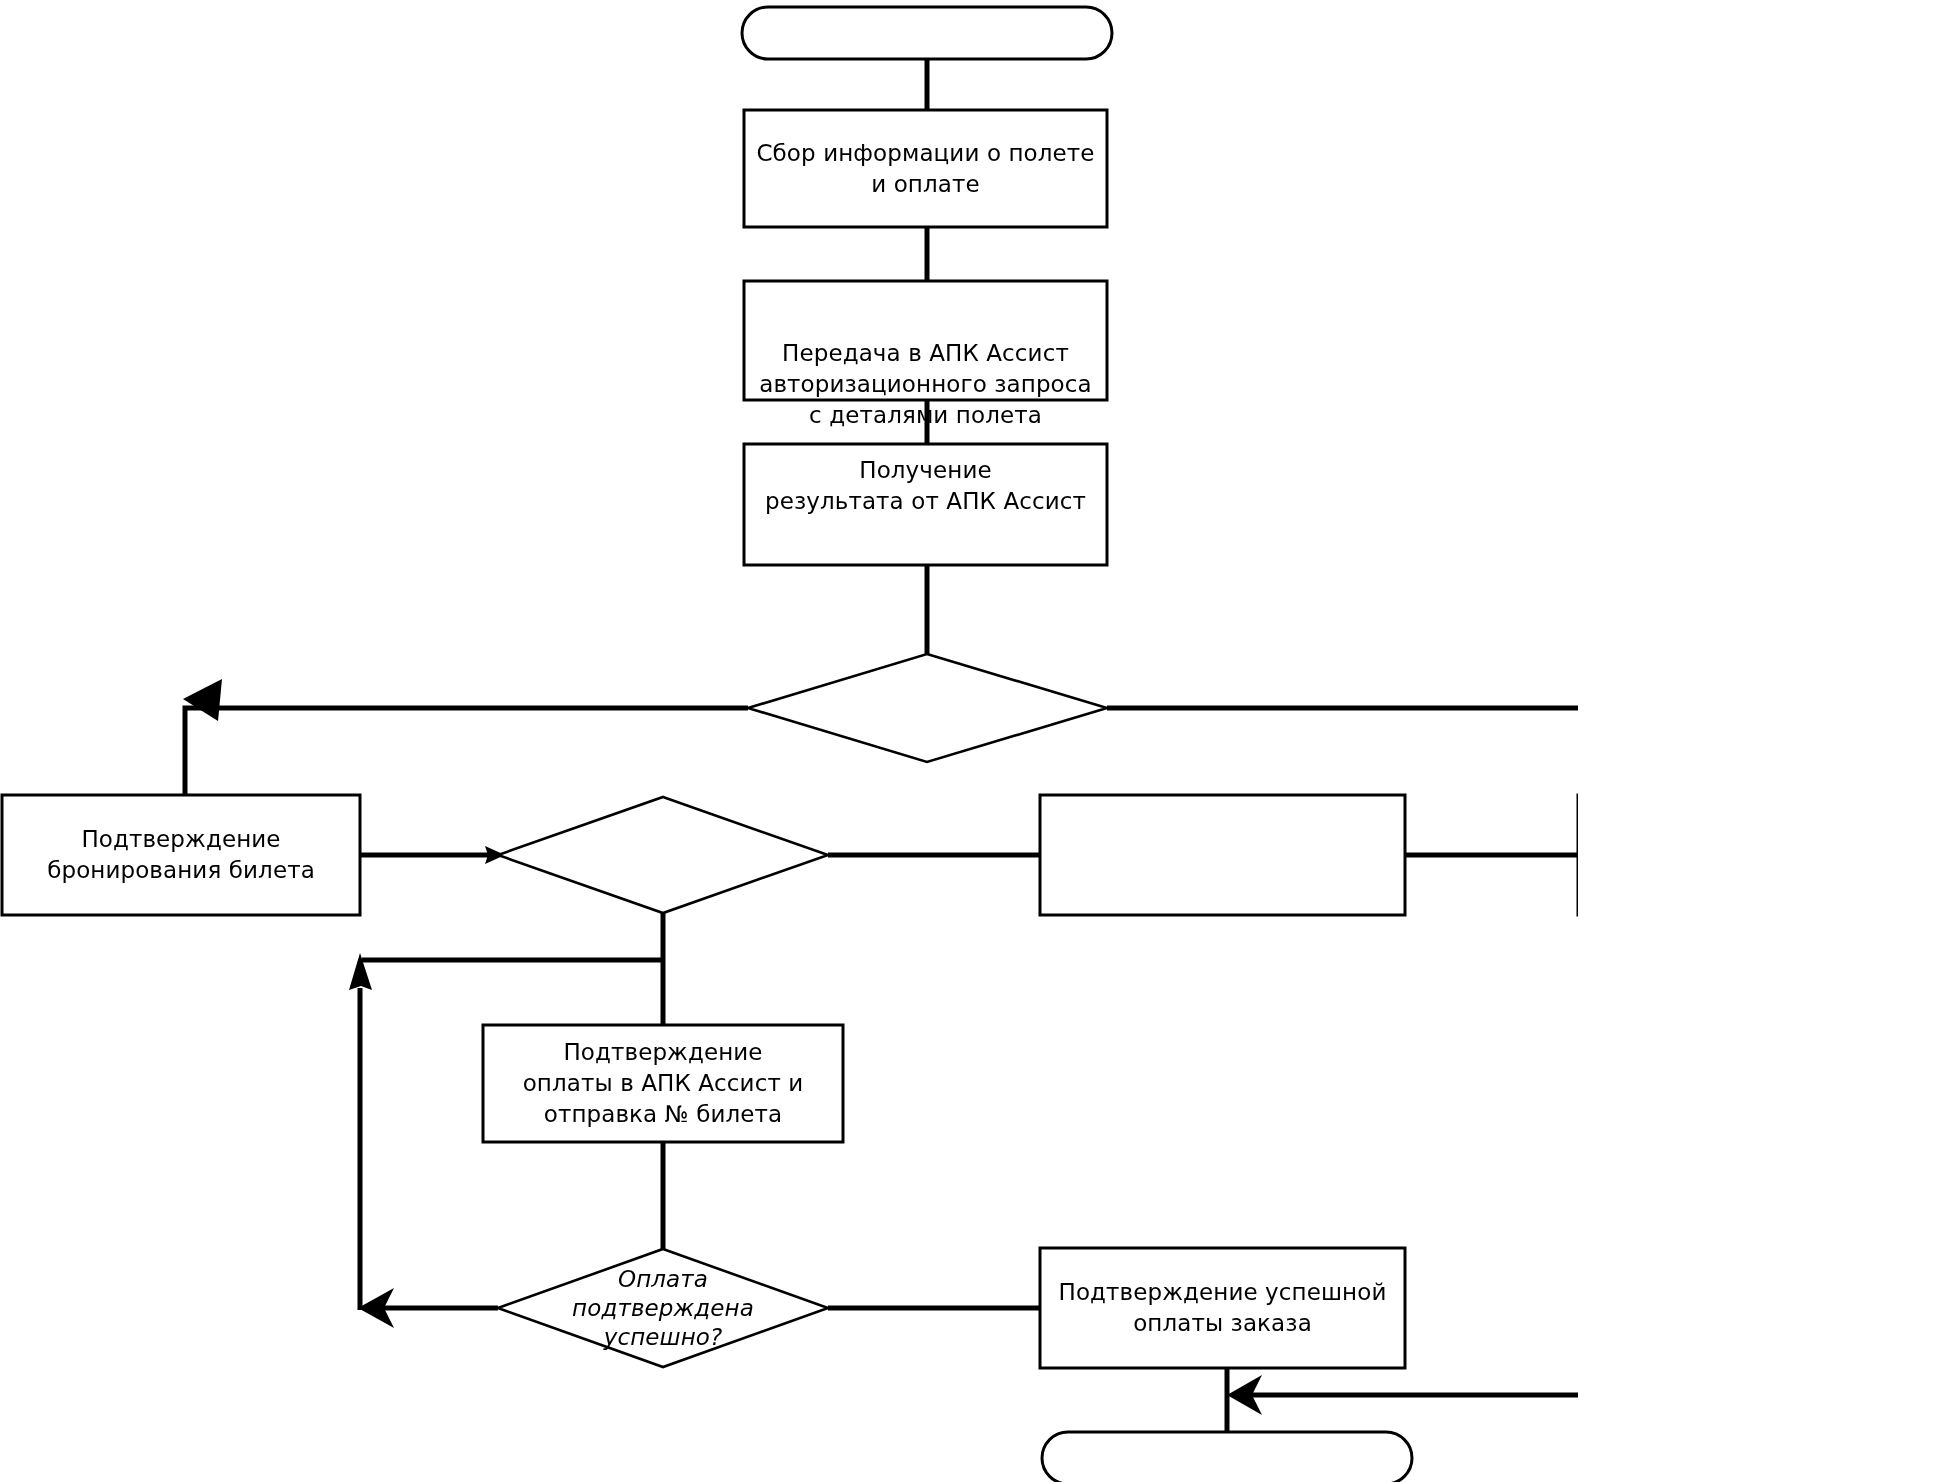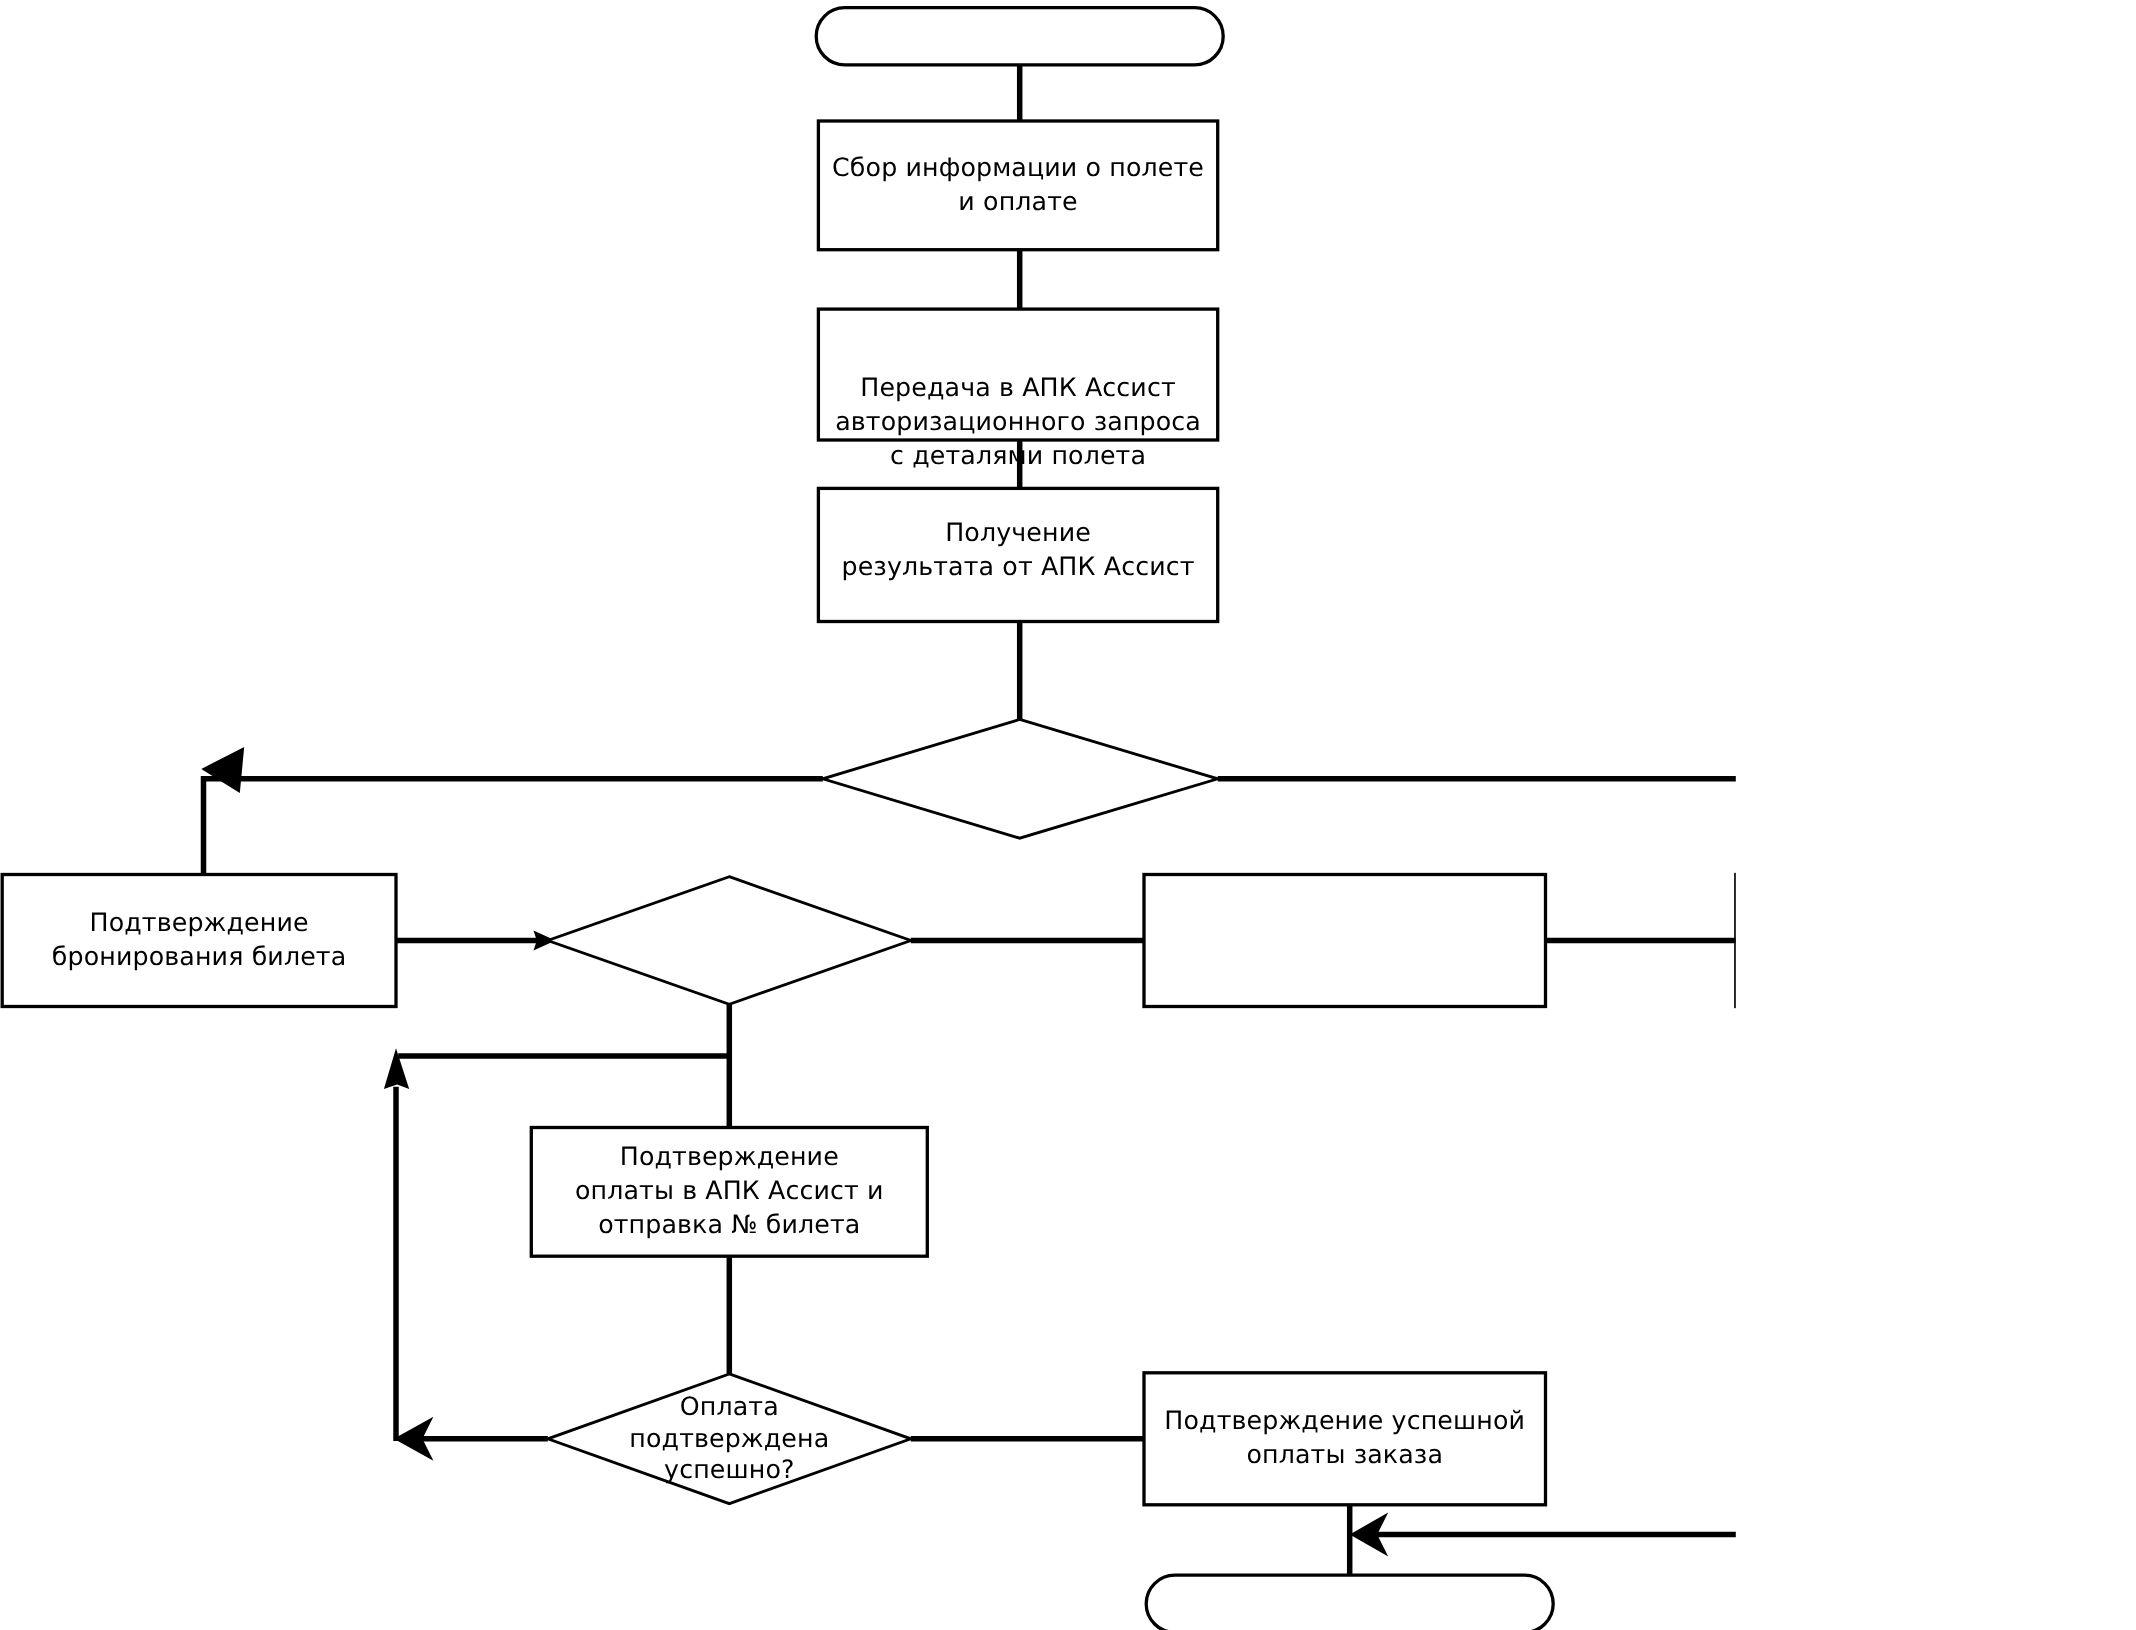--- a/index.html
+++ b/index.html
@@ -142,35 +142,35 @@
 
   <div class="node-label" style="left:742px; top:7px; width:370px; height:52px;"></div>
 
   <div class="node-label" style="left:744px; top:110px; width:363px; height:117px;">Сбор информации о полете
 и оплате</div>
 
   <div class="node-label" style="left:744px; top:281px; width:363px; height:119px;margin-top:44px;">Передача в АПК Ассист
 авторизационного запроса
 с деталями полета</div>
 
-  <div class="node-label" style="left:744px; top:440px; width:363px; height:121px;">Получение
+  <div class="node-label" style="left:744px; top:425px; width:363px; height:121px;">Получение
 результата от АПК Ассист</div>
 
 
   <div class="node-label" style="left:2px; top:795px; width:358px; height:120px;">Подтверждение
 бронирования билета</div>
 
 
 
 
   <div class="node-label" style="left:483px; top:1025px; width:360px; height:117px;">Подтверждение
 оплаты в АПК Ассист и
 отправка № билета</div>
 
-  <div class="node-label" style="left:528px; top:1249px; width:270px; height:118px; line-height:29px;">Оплата
+  <div class="node-label" style="left:528px; top:1249px; width:270px; height:118px; line-height:29px;font-style:italic;">Оплата
 подтверждена
 успешно?</div>
 
   <div class="node-label" style="left:1040px; top:1248px; width:365px; height:120px;">Подтверждение успешной
 оплаты заказа</div>
 
   <div class="node-label" style="left:1042px; top:1432px; width:370px; height:52px;"></div>
 
 </div>
 

